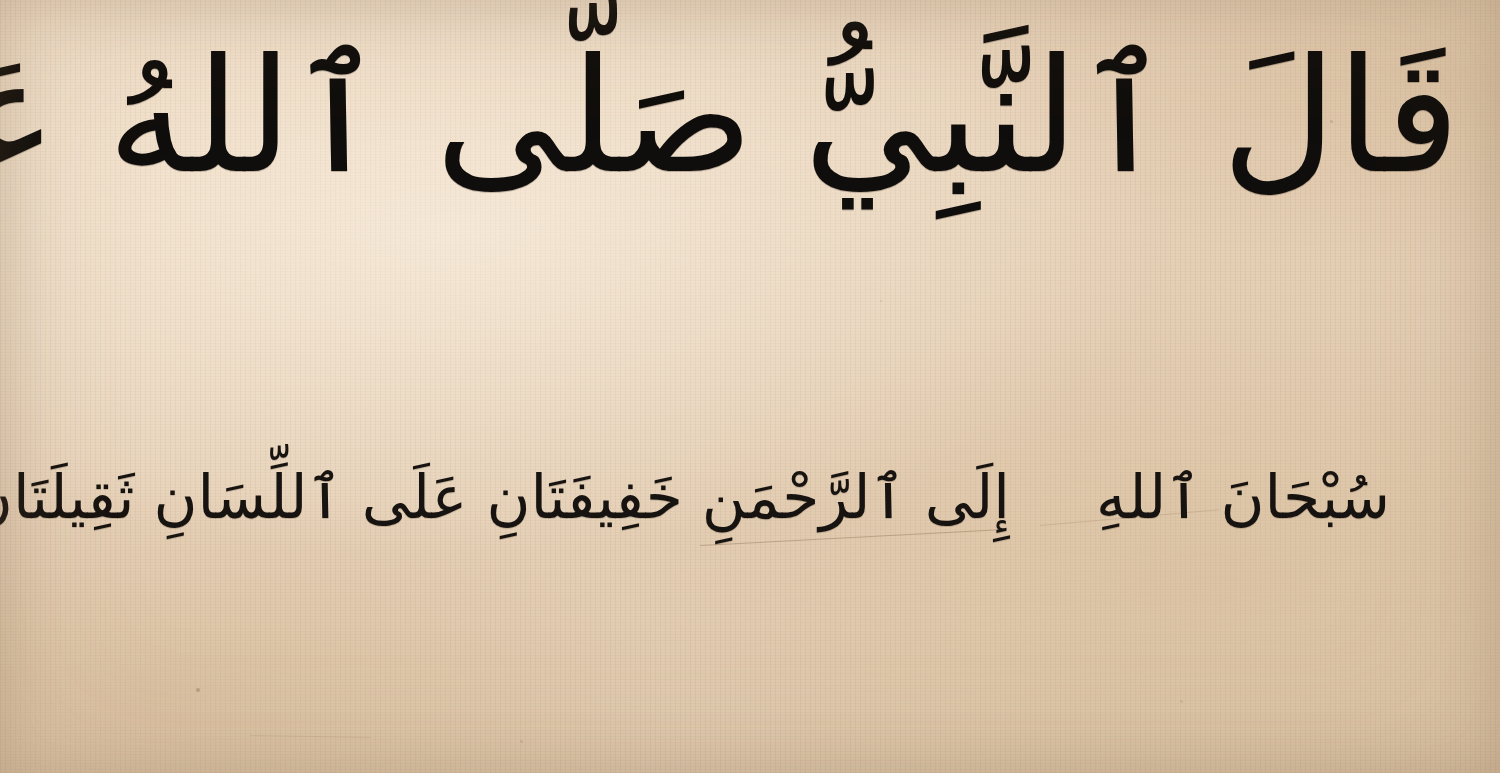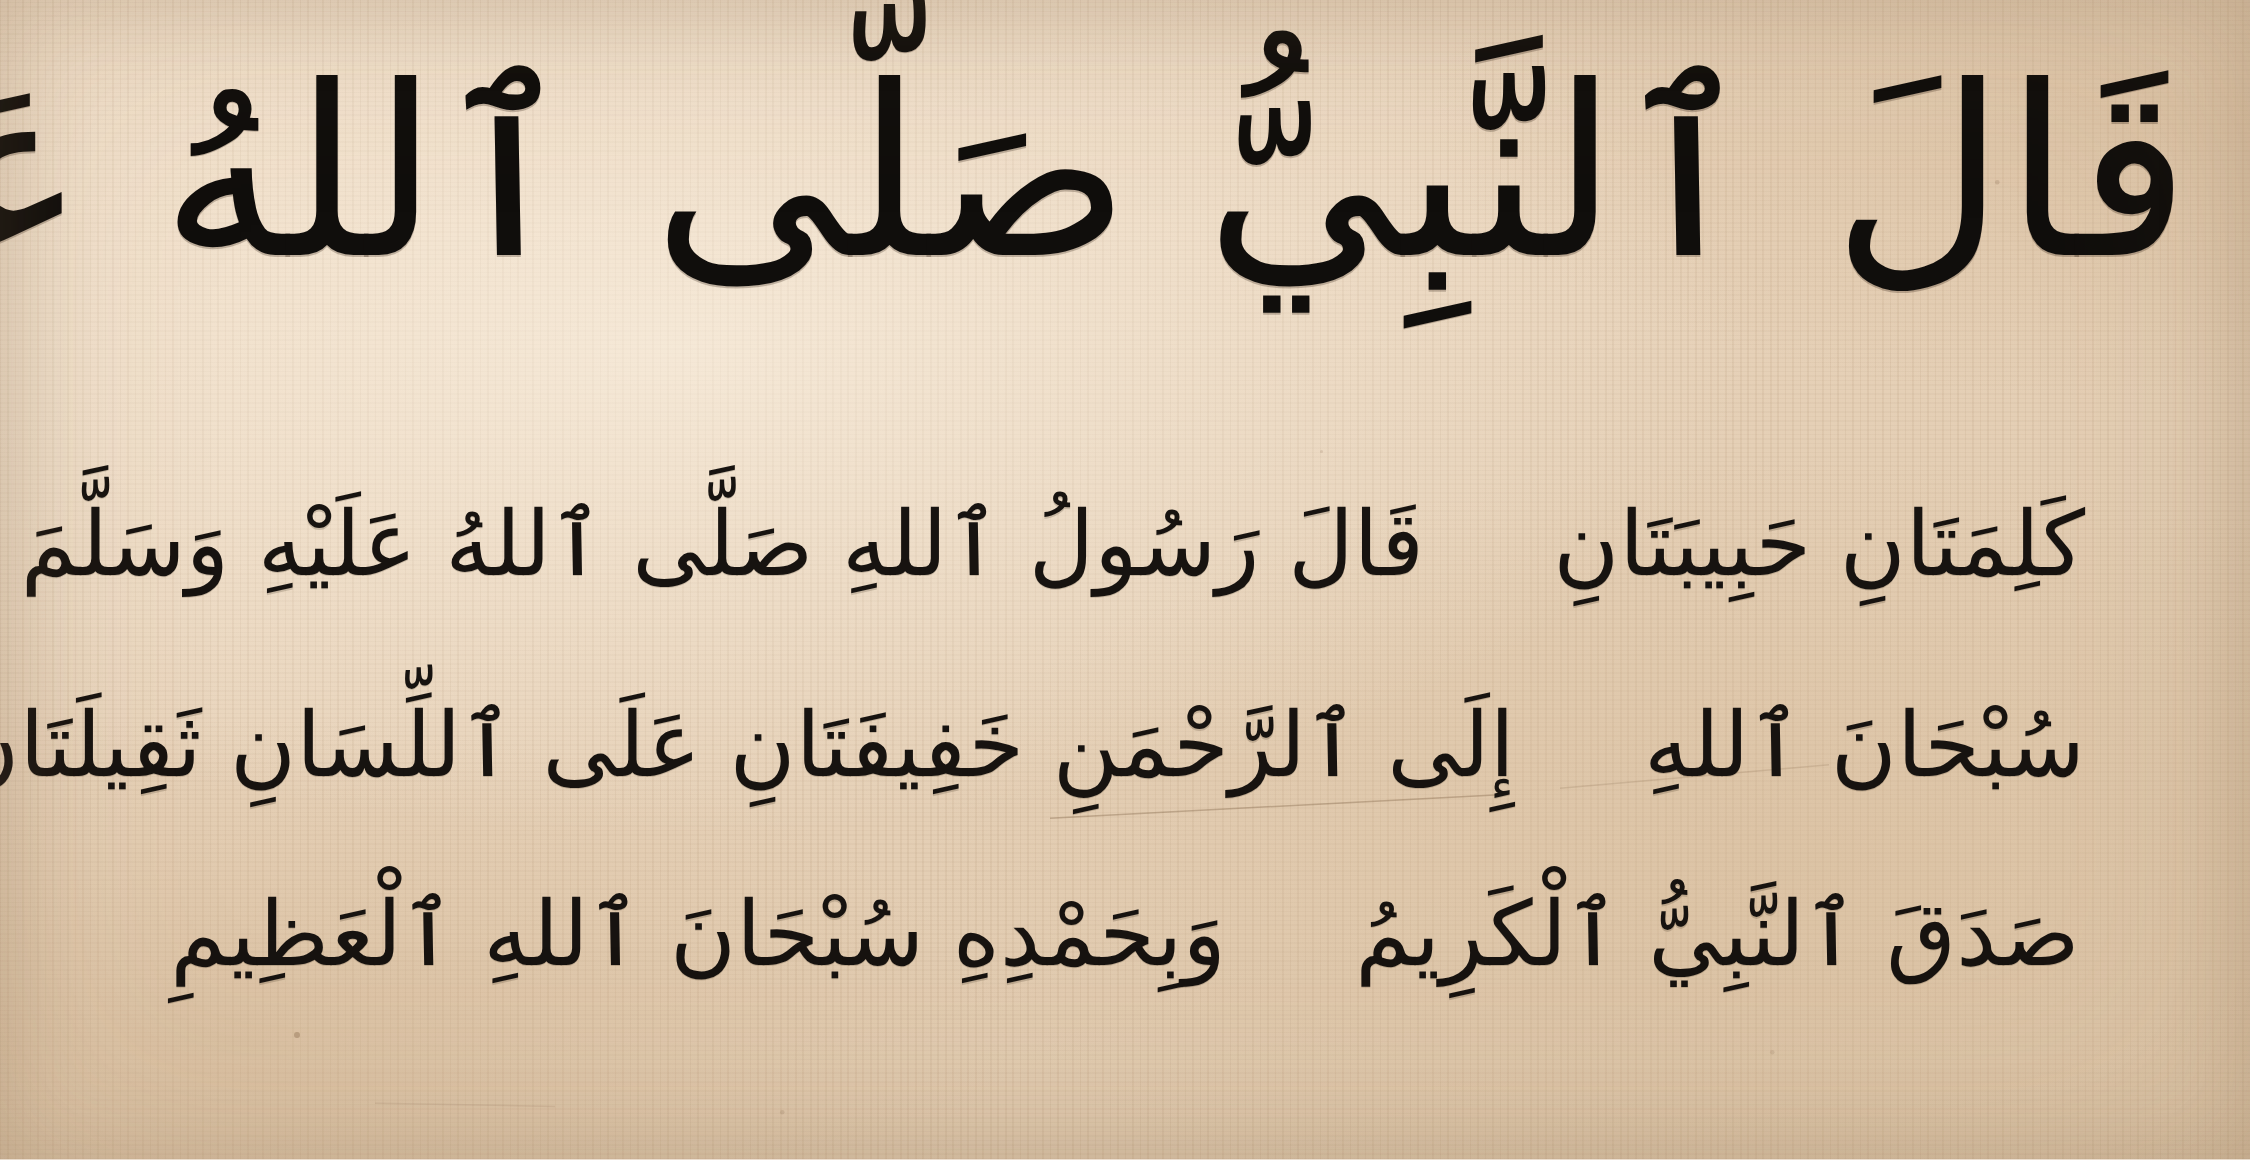--- a/index.html
+++ b/index.html
@@ -105,32 +105,22 @@
   <div class="hairline" style="left:250px; top:735px; width:120px; transform: rotate(1deg); opacity:.35;"></div>
 
   <div class="speck" style="left:196px; top:688px; width:4px; height:4px;"></div>
   <div class="speck" style="left:1330px; top:120px; width:3px; height:3px; opacity:.6;"></div>
   <div class="speck" style="left:520px; top:740px; width:3px; height:3px; opacity:.5;"></div>
   <div class="speck" style="left:880px; top:300px; width:2px; height:2px; opacity:.5;"></div>
   <div class="speck" style="left:1180px; top:700px; width:3px; height:3px; opacity:.45;"></div>
 
   <div class="calligraphy line-hadith-title">قَالَ ٱلنَّبِيُّ صَلَّى ٱللهُ عَلَيْهِ وَسَلَّمَ</div>
 
-  <div class="calligraphy line-body line-2">
-    <span>كَلِمَتَانِ حَبِيبَتَانِ</span>
-    <span class="seg-spacer"></span>
-    <span>قَالَ رَسُولُ ٱللهِ صَلَّى ٱللهُ عَلَيْهِ وَسَلَّمَ</span>
-  </div>
 
   <div class="calligraphy line-body line-3">
     <span>سُبْحَانَ ٱللهِ</span>
     <span class="seg-spacer"></span>
     <span>إِلَى ٱلرَّحْمَنِ خَفِيفَتَانِ عَلَى ٱللِّسَانِ ثَقِيلَتَانِ فِي ٱلْمِيزَانِ</span>
   </div>
 
-  <div class="calligraphy line-body line-4">
-    <span>صَدَقَ ٱلنَّبِيُّ ٱلْكَرِيمُ</span>
-    <span class="seg-spacer"></span>
-    <span>وَبِحَمْدِهِ سُبْحَانَ ٱللهِ ٱلْعَظِيمِ</span>
-  </div>
 
   <div class="edge-shade"></div>
 </div>
 
 </body></html>

